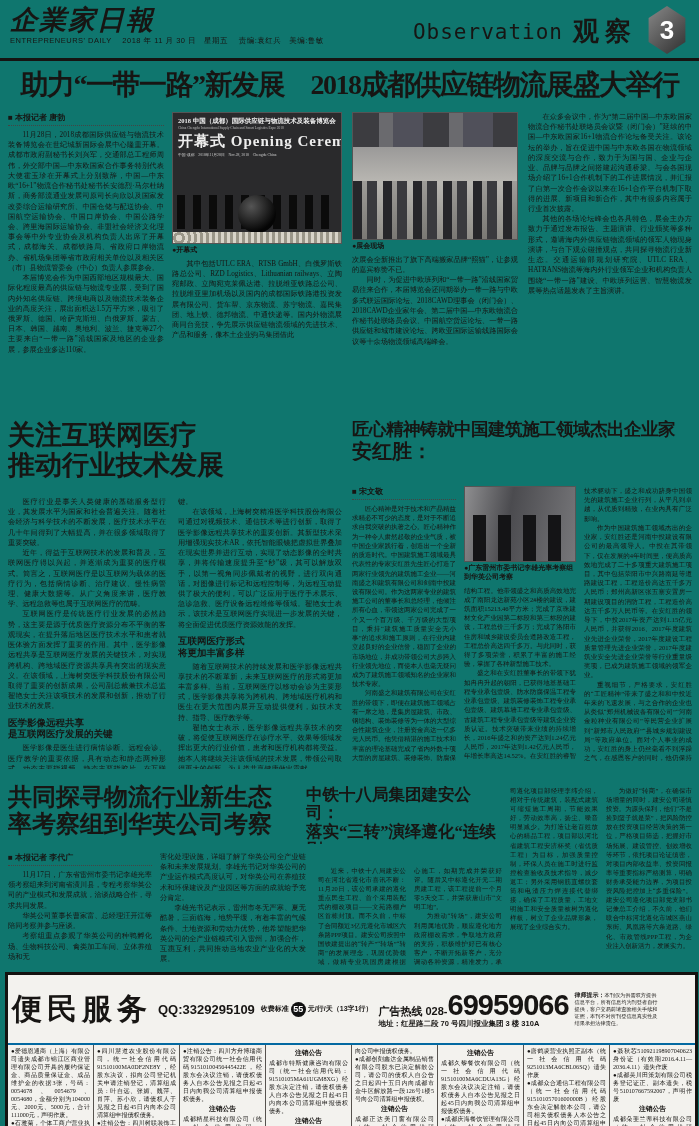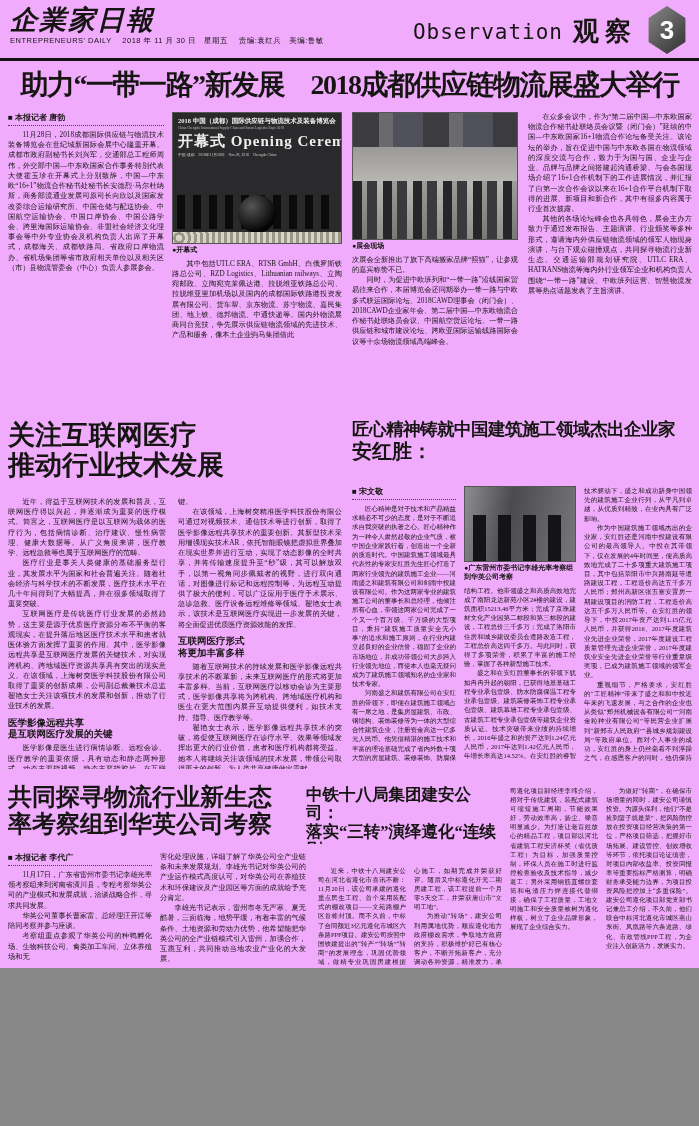--- a/index.html
+++ b/index.html
@@ -1,16 +1,16 @@
 <!DOCTYPE html>
 <html><head>
 <meta charset="utf-8">
 <style>
   html,body{margin:0;padding:0;background:#888;}
-  .page{position:relative;width:699px;height:968px;background:#f0abfc;overflow:hidden;
+  .page{position:relative;width:699px;height:1126px;background:#0f766e;overflow:hidden;
         font-family:"Liberation Serif","DejaVu Serif",serif;color:#171513;margin:0 auto;}
   
   .mast{position:absolute;top:6px;left:10px;right:10px;height:50px;}
   .logo{font-size:27px;font-weight:900;letter-spacing:2px;line-height:1.05;font-style:italic;}
   .logo-sub{font-size:7.5px;letter-spacing:.5px;margin-top:2px;white-space:nowrap;font-family:"Liberation Sans",sans-serif;}
   .logo-sub span{margin-right:8px;}
   .mast-right{position:absolute;right:52px;top:8px;display:flex;align-items:center;}
   .obs{font-family:"DejaVu Sans Mono","Liberation Mono",monospace;font-size:21px;letter-spacing:1px;}
   .obs-cn{font-size:26px;font-weight:900;margin-left:10px;letter-spacing:6px;font-family:"Liberation Sans",sans-serif;}
   .badge{position:absolute;right:2px;top:0;width:40px;height:48px;background:linear-gradient(135deg,#8a8a8a,#2e2e2e);
@@ -96,20 +96,21 @@
     <div class="badge">3</div>
   </div>
   <div class="rule"></div>
 
   <div class="lead-hl">助力“一带一路”新发展　2018成都供应链物流展盛大举行</div>
 
   <div class="a1">
     <div class="col" style="top:112px;left:8px;width:156px;height:296px;">
       <div class="byline">■ 本报记者 唐勃</div>
       <p class="p">11月28日，2018成都国际供应链与物流技术装备博览会在世纪城新国际会展中心隆重开幕。成都市政府副秘书长刘兴军，交通部总工程师周伟，外交部中国—中东欧国家合作事务特别代表大使霍玉珍在开幕式上分别致辞，中国—中东欧“16+1”物流合作秘书处秘书长安德烈·马尔杜纳斯，商务部流通业发展司原司长向欣以及国家发改委综合运输研究所、中国仓储与配送协会、中国航空运输协会、中国口岸协会、中国公路学会、跨里海国际运输协会、非盟社会经济文化理事会等中外专业协会及机构负责人出席了开幕式，成都海关、成都铁路局、省政府口岸物流办、省机场集团等省市政府相关单位以及相关区（市）县物流管委会（中心）负责人参展参会。</p>
+      <p class="p">本届博览会作为中国西部地区规模最大、国际化程度最高的供应链与物流专业展，受到了国内外知名供应链、跨境电商以及物流技术装备企业的高度关注，展出面积达1.5万平方米，吸引了俄罗斯、德国、哈萨克斯坦、白俄罗斯、蒙古、日本、韩国、越南、奥地利、波兰、捷克等27个主要来自“一带一路”沿线国家及地区的企业参展，参展企业多达110家。</p>
     </div>
     <div class="col" style="top:112px;left:172px;width:170px;height:296px;">
       <div class="photo" style="width:168px;height:130px;">
         <div class="ph1-band">
           <div class="ph1-l1">2018 中国（成都）国际供应链与物流技术及装备博览会</div>
           <div class="ph1-l1b">China Chengdu International Supply Chain and Smart Logistics Expo 2018</div>
           <div class="ph1-l2">开幕式 Opening Ceremony</div>
           <div class="ph1-l3">中国·成都　2018年11月28日　Nov.28, 2018　Chengdu China</div>
         </div>
         <div class="ph1-people"></div>
@@ -133,22 +134,22 @@
       <p class="p">其他的各场论坛峰会也各具特色，展会主办方致力于通过发布报告、主题演讲、行业颁奖等多种形式，邀请海内外供应链物流领域的领军人物现身演讲，与台下观众碰撞观点，共同探寻物流行业新生态。交通运输部规划研究院、UTLC ERA、HATRANS物流等海内外行业领军企业和机构负责人围绕“一带一路”建设、中欧班列运营、智慧物流发展等热点话题发表了主旨演讲。</p>
     </div>
   </div>
 
   <div class="a2">
     <div class="col hl2" style="top:420px;left:8px;width:330px;height:70px;font-size:27px;">
       <div>关注互联网医疗</div>
       <div>推动行业技术发展</div>
     </div>
     <div class="col" style="top:497px;left:8px;width:158px;height:272px;">
+      <p class="p">医疗行业是事关人类健康的基础服务型行业，其发展水平为国家和社会普遍关注。随着社会经济与科学技术的不断发展，医疗技术水平在几十年间得到了大幅提高，并在很多领域取得了重要突破。</p>
       <p class="p">近年，得益于互联网技术的发展和普及，互联网医疗得以兴起，并逐渐成为重要的医疗模式。简言之，互联网医疗是以互联网为载体的医疗行为，包括病情诊断、治疗建议、慢性病管理、健康大数据等。从广义角度来讲，医疗教学、远程急救等也属于互联网医疗的范畴。</p>
-      <p class="p">医疗行业是事关人类健康的基础服务型行业，其发展水平为国家和社会普遍关注。随着社会经济与科学技术的不断发展，医疗技术水平在几十年间得到了大幅提高，并在很多领域取得了重要突破。</p>
       <p class="p">互联网医疗是传统医疗行业发展的必然趋势，这主要是源于优质医疗资源分布不平衡的客观现实，在提升落后地区医疗技术水平和患者就医体验方面发挥了重要的作用。其中，医学影像远程共享是互联网医疗发展的关键技术，对实现跨机构、跨地域医疗资源共享具有突出的现实意义。在该领域，上海树突医学科技股份有限公司取得了重要的创新成果，公司副总裁兼技术总监翟艳女士关注该项技术的发展和创新，推动了行业技术的发展。</p>
       <div class="sub">
         <div>医学影像远程共享</div>
           <div>是互联网医疗发展的关键</div>
       </div>
       <p class="p">医学影像是医生进行病情诊断、远程会诊、医疗教学的重要依据，具有动态和静态两种形式。动态主要指视频，静态主要指胶片。在互联网医疗中，如何实现医学影像高质量地远程实时共享，是该医疗行业发展水平的关</p>
     </div>
     <div class="col" style="top:497px;left:178px;width:164px;height:272px;">
       <p class="p cont">键。</p>
       <p class="p">在该领域，上海树突精准医学科技股份有限公司通过对视频技术、通信技术等进行创新，取得了医学影像远程共享技术的重要创新。其新型技术采用增强现实技术AR，依托智能眼镜把虚拟世界叠加在现实世界并进行互动，实现了动态影像的全时共享，并将传输速度提升至“秒”级，其可以解放双手，以第一视角同步佩戴者的视野，进行双向通话，对图像进行标记和远程控制等，为远程互动提供了极大的便利，可以广泛应用于医疗手术展示、急诊急救、医疗设备远程维修等领域。翟艳女士表示，该技术是互联网医疗实现进一步发展的关键，将全面促进优质医疗资源效能的发挥。</p>

